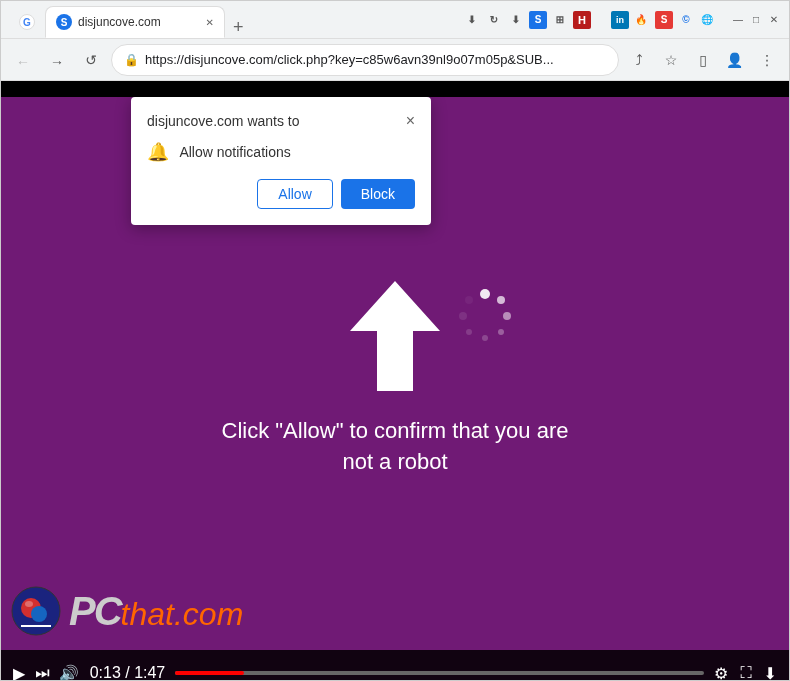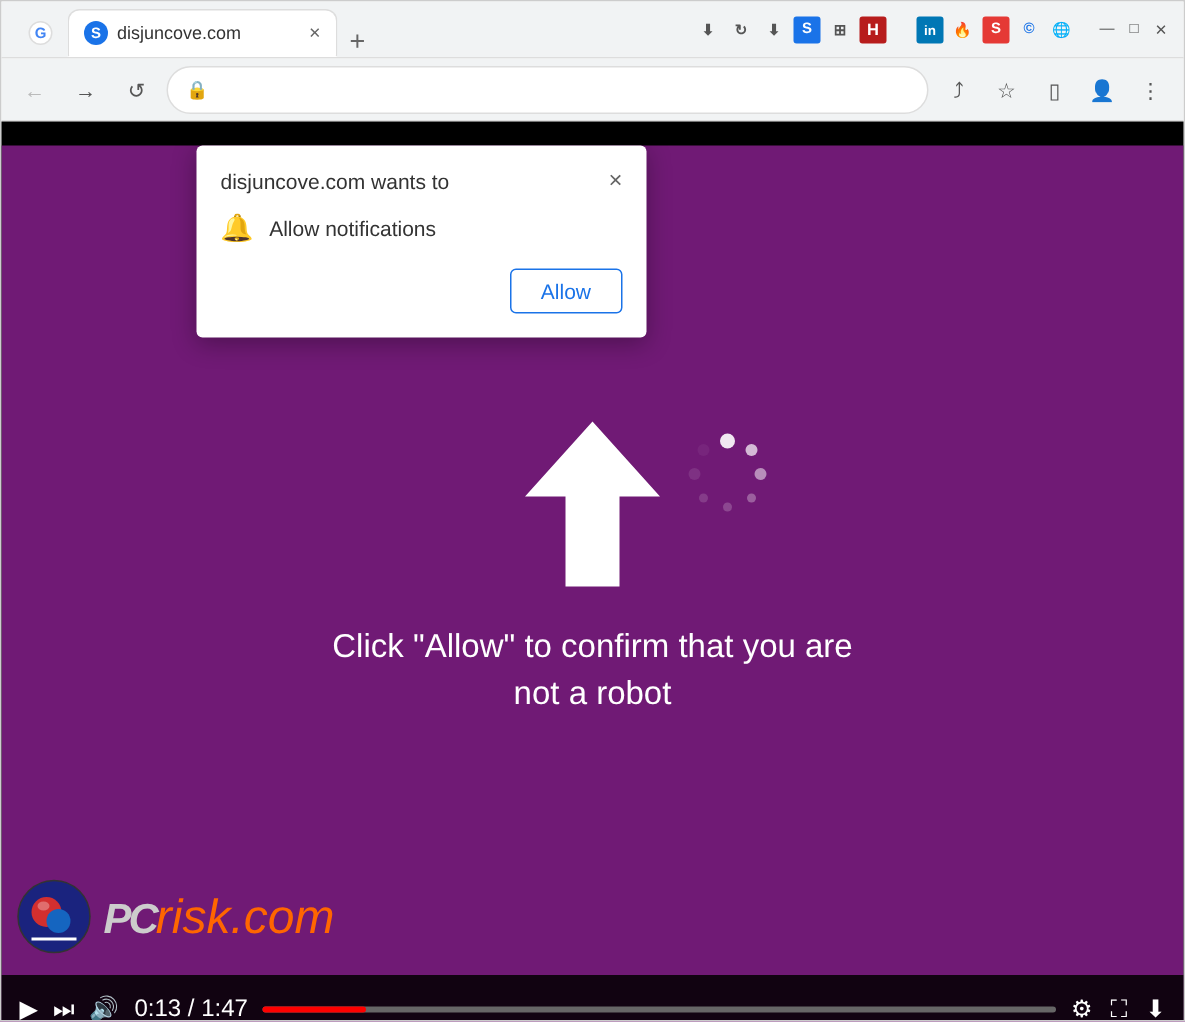--- a/index.html
+++ b/index.html
@@ -291,20 +291,21 @@
     </div>
   </div>
 
   <div class="toolbar">
     <button class="nav-btn disabled">←</button>
     <button class="nav-btn">→</button>
     <button class="nav-btn">↺</button>
 
     <div class="address-bar">
       <span class="lock-icon">🔒</span>
+      <span class="url-text">https://disjuncove.com/click.php?key=c85w6avn39nl9o07m05p&amp;SUB...</span>
     </div>
 
     <div class="toolbar-icons">
       <div class="toolbar-icon">⤴</div>
       <div class="toolbar-icon">☆</div>
       <div class="toolbar-icon">▯</div>
       <div class="toolbar-icon">👤</div>
       <div class="toolbar-icon">⋮</div>
     </div>
   </div>
@@ -316,20 +317,21 @@
         <div class="popup-header">
           <span class="popup-title">disjuncove.com wants to</span>
           <span class="popup-close">×</span>
         </div>
         <div class="popup-notification-row">
           <span class="bell-icon">🔔</span>
           <span class="popup-notification-text">Allow notifications</span>
         </div>
         <div class="popup-buttons">
           <button class="btn-allow">Allow</button>
+          <button class="btn-block">Block</button>
         </div>
       </div>
 
       <div class="video-main-area">
 
         <div class="arrow-container">
           <svg class="arrow-svg" viewBox="0 0 100 120" xmlns="http://www.w3.org/2000/svg">
             <polygon points="50,5 95,55 68,55 68,115 32,115 32,55 5,55" fill="white"></polygon>
           </svg>
 
@@ -355,22 +357,22 @@
         <svg class="brand-logo" width="50" height="50" viewBox="0 0 50 50">
           <circle cx="25" cy="25" r="24" fill="#1a237e" stroke="#333" stroke-width="1"></circle>
           <circle cx="20" cy="22" r="10" fill="#d32f2f"></circle>
           <circle cx="28" cy="28" r="8" fill="#1565c0"></circle>
           <line x1="10" y1="40" x2="40" y2="40" stroke="#fff" stroke-width="2"></line>
 
           <ellipse cx="18" cy="18" rx="4" ry="3" fill="rgba(255,255,255,0.3)"></ellipse>
         </svg>
 
         <div style="display:flex;align-items:baseline;">
-          <span style="font-size:28px;font-style:italic;color:#ccc;font-family:Arial;font-weight:bold;letter-spacing:-2px;">PC</span>
-          <span style="font-size:32px;font-style:italic;color:#f60;font-family:Arial;">risk.com</span>
+          <span style="font-size:40px;font-style:italic;color:#ccc;font-family:Arial;font-weight:bold;letter-spacing:-2px;">PC</span>
+          <span style="font-size:32px;font-style:italic;color:#f60;font-family:Arial;">that.com</span>
         </div>
       </div>
 
       <div class="video-controls">
         <span class="ctrl-btn">▶</span>
         <span class="ctrl-btn">⏭</span>
         <span class="volume-icon">🔊</span>
         <span class="time-display">
           <span>0:13</span> / <span>1:47</span>
         </span>

